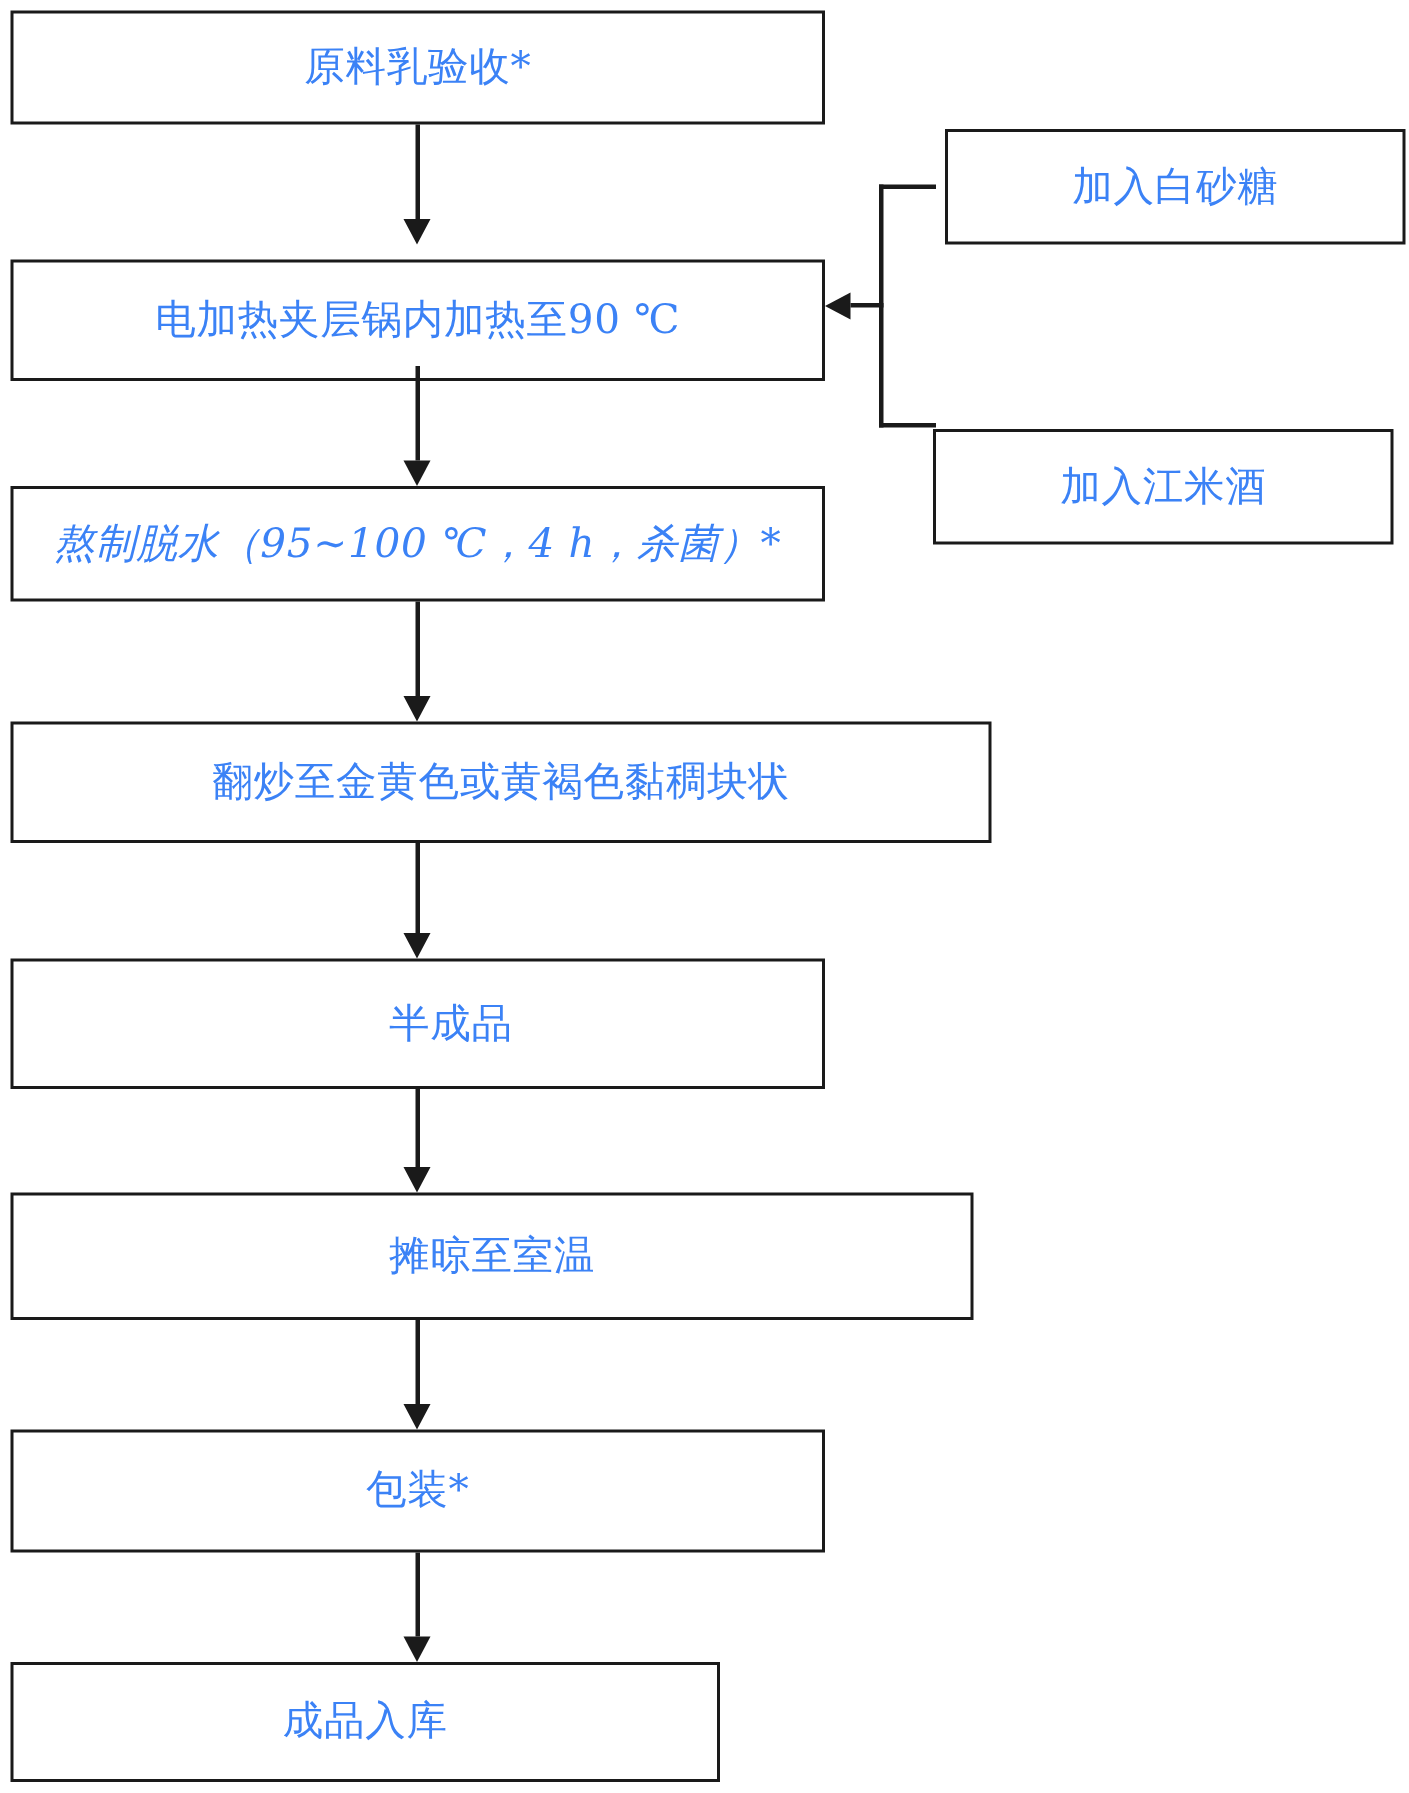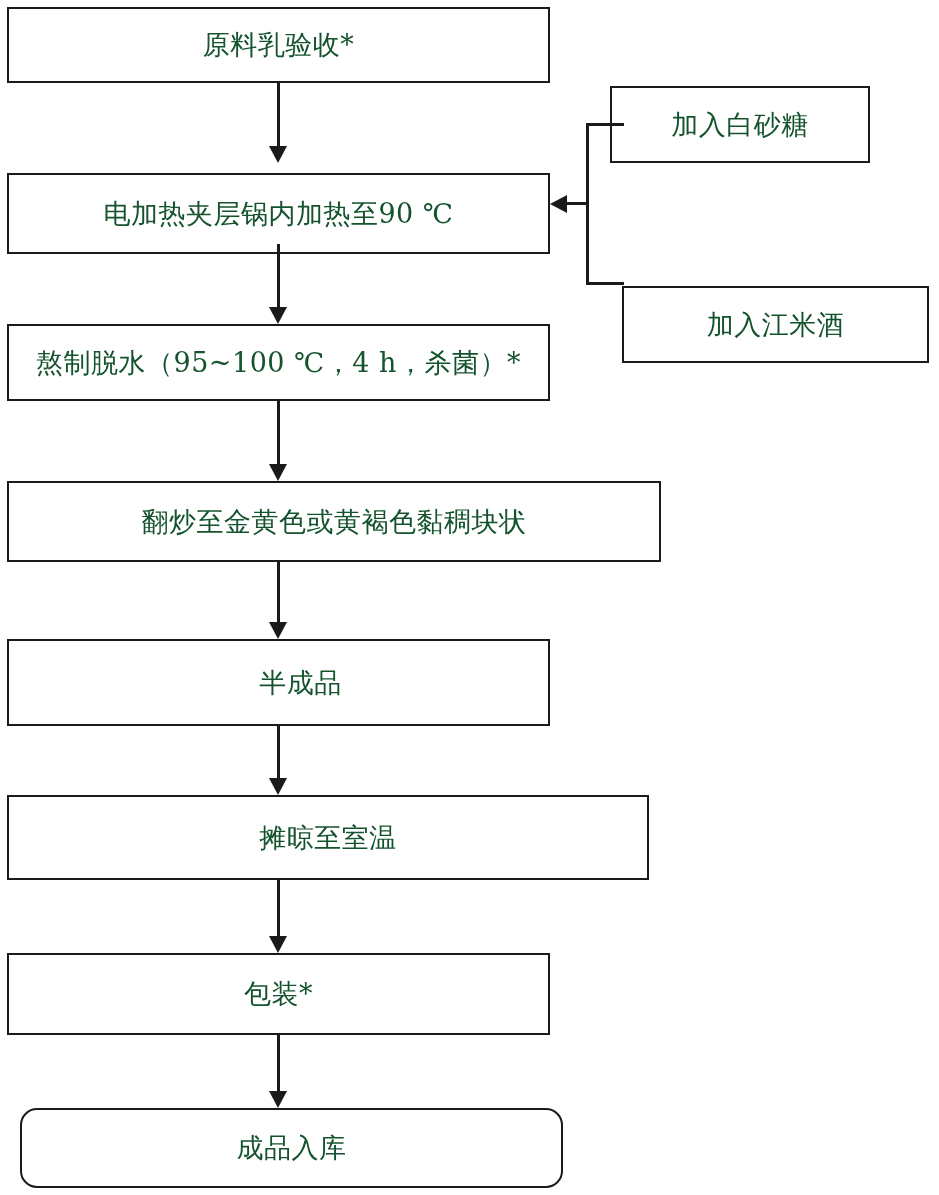--- a/index.html
+++ b/index.html
@@ -24,21 +24,21 @@
     background: #ffffff;
     display: flex;
     align-items: center;
     justify-content: center;
     text-align: center;
   }
   .node-label {
     font-family: "DejaVu Serif", "Liberation Serif", serif;
     font-size: 27px;
     line-height: 1.25;
-    color: #14532d;
+    color: #3b82f6;
     letter-spacing: 0.5px;
     white-space: nowrap;
   }
   
   .vline {
     position: absolute;
     width: 3px;
     background: #1a1a1a;
   }
   .hline {
@@ -71,45 +71,45 @@
 <div id="canvas">
 
   <div class="node" style="left:7px; top:7px; width:543px; height:76px;">
     <span class="node-label">原料乳验收*</span>
   </div>
 
   <div class="node" style="left:7px; top:173px; width:543px; height:81px;">
     <span class="node-label">电加热夹层锅内加热至90 ℃</span>
   </div>
 
-  <div class="node" style="left:7px; top:324px; width:543px; height:77px;">
+  <div class="node" style="left:7px; top:324px; width:543px; height:77px;font-style:italic;">
     <span class="node-label">熬制脱水（95~100 ℃，4 h，杀菌）*</span>
   </div>
 
   <div class="node" style="left:7px; top:481px; width:654px; height:81px;">
     <span class="node-label">翻炒至金黄色或黄褐色黏稠块状</span>
   </div>
 
   <div class="node" style="left:7px; top:639px; width:543px; height:87px;padding-left:44px;">
     <span class="node-label">半成品</span>
   </div>
 
   <div class="node" style="left:7px; top:795px; width:642px; height:85px;">
     <span class="node-label">摊晾至室温</span>
   </div>
 
   <div class="node" style="left:7px; top:953px; width:543px; height:82px;">
     <span class="node-label">包装*</span>
   </div>
 
-  <div class="node" style="left:20px; top:1108px; width:543px; height:80px;border-radius:17px;">
+  <div class="node" style="left:7px; top:1108px; width:473px; height:80px;">
     <span class="node-label">成品入库</span>
   </div>
 
-  <div class="node" style="left:610px; top:86px; width:260px; height:77px;">
+  <div class="node" style="left:630px; top:86px; width:307px; height:77px;">
     <span class="node-label">加入白砂糖</span>
   </div>
 
   <div class="node" style="left:622px; top:245px; width:307px; height:77px;margin-top:41px;">
     <span class="node-label">加入江米酒</span>
   </div>
 
   <div class="vline" style="left:277px; top:83px; height:63px;"></div>
   <div class="arrow-down" style="left:269px; top:146px;"></div>
 

